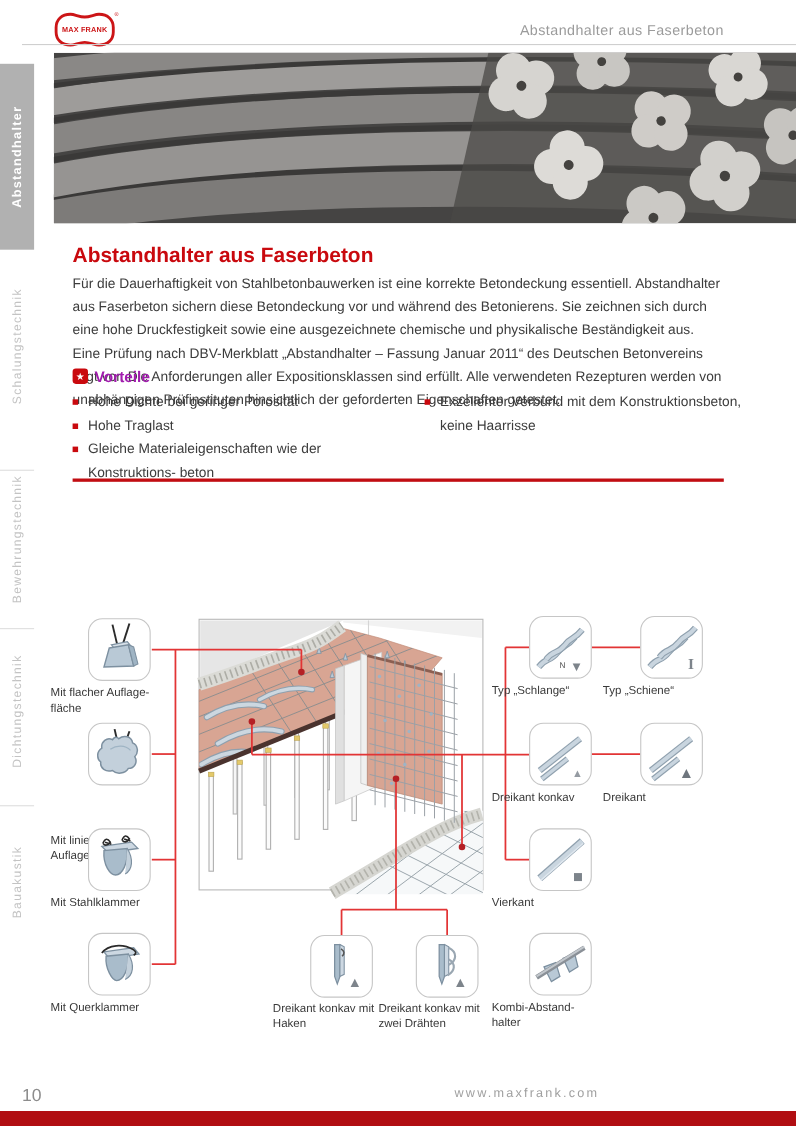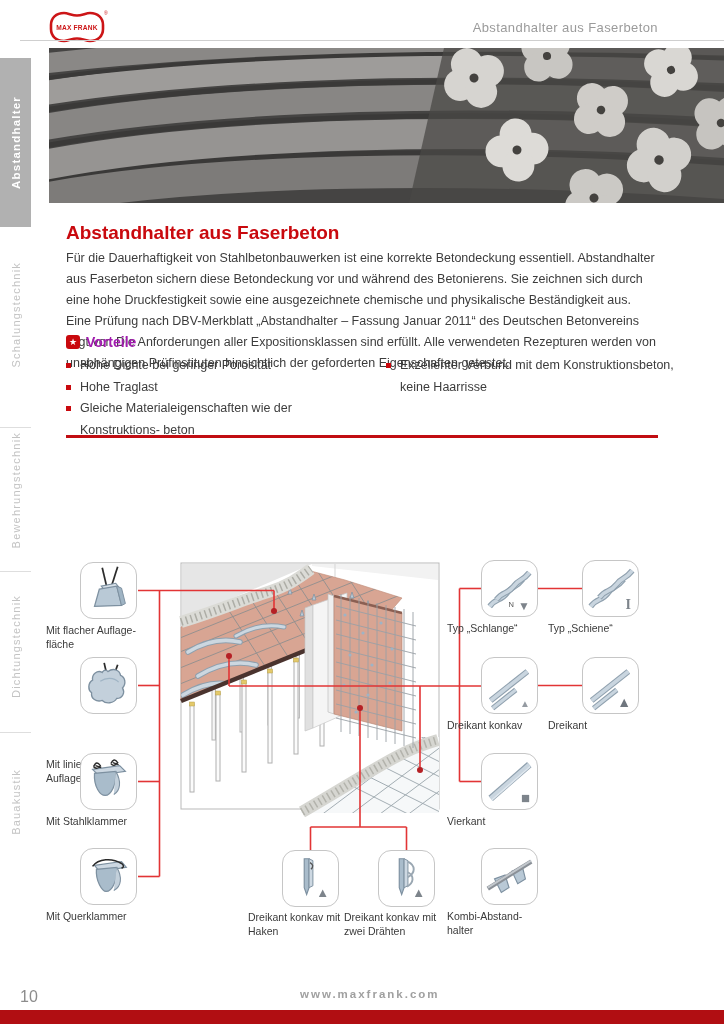--- a/index.html
+++ b/index.html
@@ -47,22 +47,22 @@
   .dbox svg { position:absolute; left:0; top:0; }
   .marker { position:absolute; right:7px; bottom:4px; font-size:12px; color:#7d848b; line-height:1; }
   .marker.small { font-size:10px; color:#959ba2; }
   .marker.serif { font-family:"Liberation Serif", serif; font-weight:bold; font-size:14px; }
   .badge { position:absolute; right:23px; bottom:7px; font-size:7.5px; color:#555; }
   .dlabel { position:absolute; width:124px; transform:translateX(-50%); text-align:left;
             font-size:10.5px; line-height:13.5px; color:#3a3a3a; white-space:pre-line; }
 
   
   .pg-num { position:absolute; left:20px; top:988px; font-size:16px; color:#8c8c8c; }
-  .site   { position:absolute; left:300px; top:988px; width:358px; text-align:left; font-size:11.5px;
-            font-weight:bold; color:#a0a0a0; letter-spacing:2px; }
+  .site   { position:absolute; left:300px; top:988px; width:358px; text-align:center; font-size:11.5px;
+            font-weight:normal; color:#a0a0a0; letter-spacing:2px; }
   .foot-bar { position:absolute; left:0; top:1010px; width:724px; height:14px; background:#b10e12; }
 </style>
 </head>
 <body>
 
 <div id="page">
 
   <div class="logo">
     <svg width="64" height="42" viewBox="0 0 64 42">
       <path d="M18,6 C10,6 5,11 5,18 L5,22 C5,29 10,34 18,34 C22,34 26,31.5 31,31.5 C36,31.5 40,34 44,34 C52,34 57,29 57,22 L57,18 C57,11 52,6 44,6 C40,6 36,8.5 31,8.5 C26,8.5 22,6 18,6 Z" fill="none" stroke="#cc1517" stroke-width="2.6"></path>

